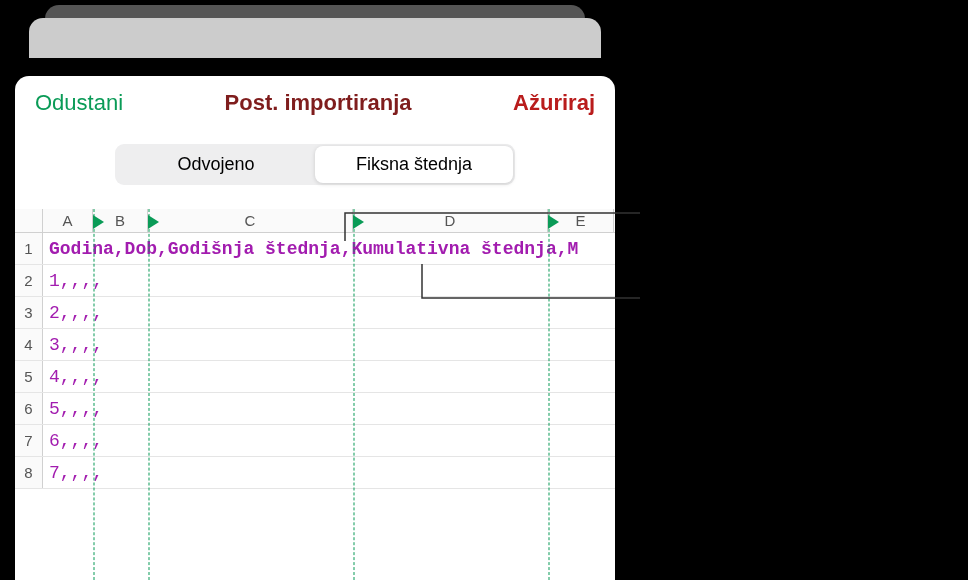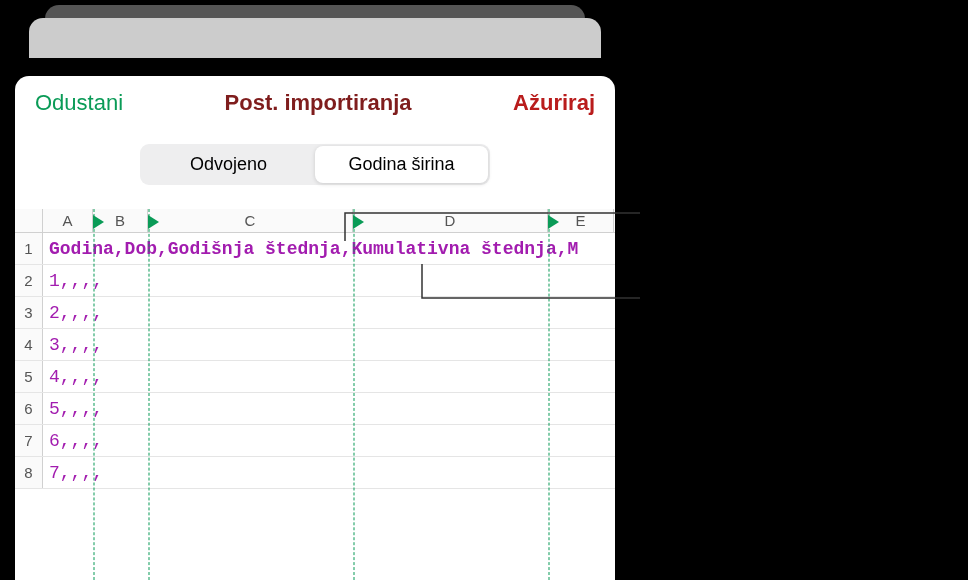--- a/index.html
+++ b/index.html
@@ -75,21 +75,21 @@
     .seg-wrap {
       display: flex;
       justify-content: center;
       padding: 8px 0 24px;
     }
     .segmented {
       display: flex;
       background: #eeeeef;
       border-radius: 9px;
       padding: 2px;
-      width: 350px;
+      width: 400px;
     }
     .seg-opt {
       flex: 1;
       text-align: center;
       padding: 8px 0;
       font-size: 18px;
       color: #000;
       border-radius: 8px;
       cursor: pointer;
     }
@@ -207,21 +207,21 @@
   <div class="stack-bg2"></div>
   <div class="modal">
     <div class="header">
       <span class="cancel">Odustani</span>
       <span class="title">Post. importiranja</span>
       <span class="update">Ažuriraj</span>
     </div>
     <div class="seg-wrap">
       <div class="segmented">
         <div class="seg-opt">Odvojeno</div>
-        <div class="seg-opt selected">Godina širina</div>
+        <div class="seg-opt selected">Fiksna štednja</div>
       </div>
     </div>
     <div class="table-area">
       <div class="col-headers" id="colheaders">
         <div class="row-num-corner"></div>
       <div class="col-head" style="width: 50px;">A</div>
           <div class="col-head" style="width: 55px;">B</div>
           <div class="col-head" style="width: 205px;">C</div>
           <div class="col-head" style="width: 195px;">D</div>
           <div class="col-head" style="width: 66px;">E</div>

